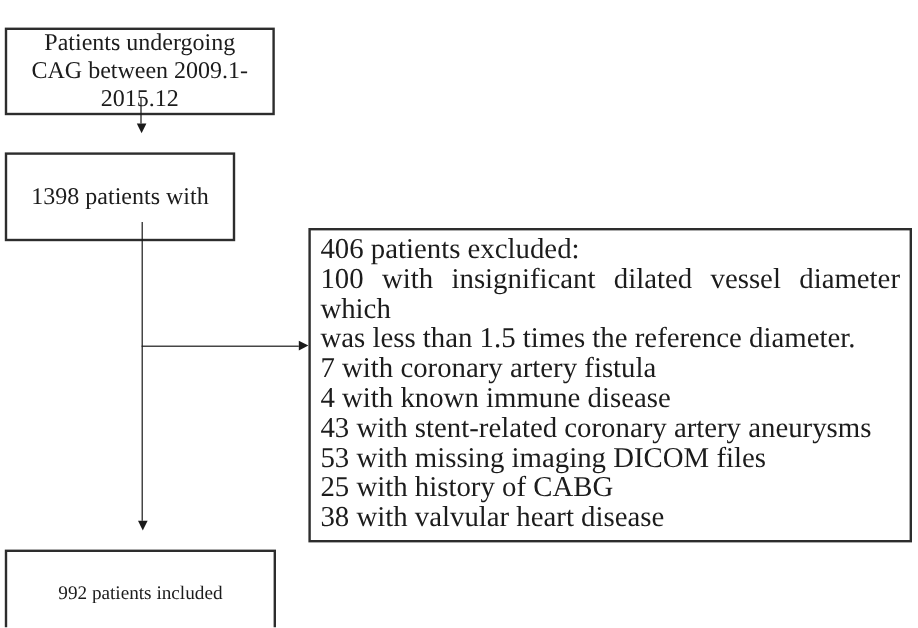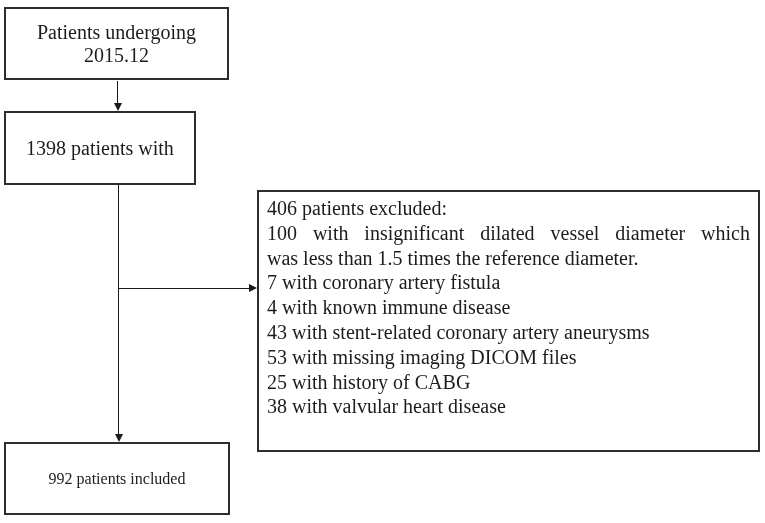--- a/index.html
+++ b/index.html
@@ -21,27 +21,28 @@
     box-sizing: border-box;
     border: 2px solid #2d2d2d;
     background: #ffffff;
   }
   .box-center {
     display: flex;
     flex-direction: column;
     align-items: center;
     justify-content: center;
     text-align: center;
+    margin-top: 16px;
   }
   .box-top    { left: 4px;   top: 7px;   width: 225px; height: 73px; font-size: 20px; line-height: 23px; }
   .box-cae    { left: 4px;   top: 111px; width: 192px; height: 74px; font-size: 20px; line-height: 25px; }
   .box-incl   { left: 4px;   top: 442px; width: 226px; height: 73px; font-size: 16px; line-height: 24px; }
   .box-excl   {
     left: 257px; top: 190px; width: 503px; height: 262px;
-    font-size: 20px; line-height: 24.8px;
+    font-size: 24px; line-height: 24.8px;
     padding: 4px 8px 4px 8px;
   }
   .box-excl .excl-item { }
   .line-block { display: block; }
   .justify-full {
     display: block;
     text-align: justify;
     text-align-last: justify;
   }
   .vline {
@@ -69,20 +70,21 @@
     border-left: 8px solid #1a1a1a;
   }
 </style>
 </head>
 <body>
 
 <div class="stage">
 
   <div class="box box-center box-top">
     <span class="line-block">Patients undergoing</span>
+    <span class="line-block">CAG between 2009.1-</span>
     <span class="line-block">2015.12</span>
   </div>
 
   <div class="vline" style="left:117px; top:81px; height:22px;"></div>
   <div class="head-down" style="left:114px; top:103px;"></div>
 
   <div class="box box-center box-cae">
     <span class="line-block">1398 patients with</span>
   </div>
 

